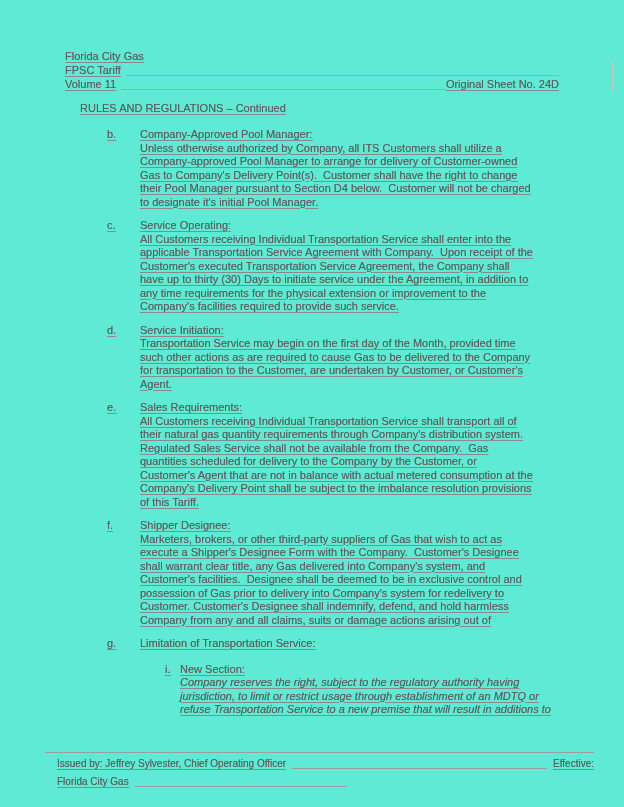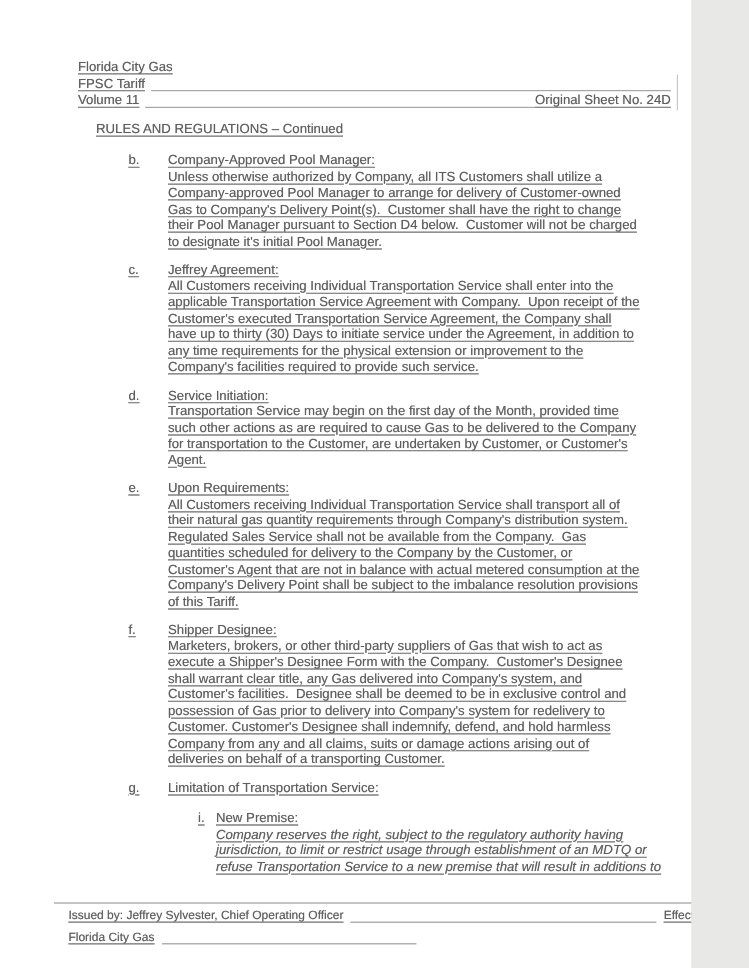--- a/index.html
+++ b/index.html
@@ -1,19 +1,19 @@
 <!DOCTYPE html>
 <html><head>
 <meta charset="utf-8">
 <style>
   html,body{margin:0;padding:0;background:#e8e8e6;}
   .page{
     position:relative;
-    width:576px;height:807px;
-    background:#ffffff;
+    width:624px;height:807px;
+    background:#5eead4;
     font-family:"Liberation Sans", sans-serif;
     color:#5e5e5e;
     overflow:hidden;
     text-shadow:0 0 0.6px rgba(95,95,95,0.65);
   }
   .u{text-decoration:underline;text-decoration-color:#8a8a8a;text-underline-offset:2px;}
   
   .header{position:absolute;left:65px;top:49px;width:494px;font-size:11px;}
   .h-row{display:flex;align-items:flex-end;height:14px;line-height:13px;}
   .fill{flex:1;border-bottom:1px solid #a6a6a6;margin:0 0 1px 5px;}
@@ -69,21 +69,21 @@
         </div>
         <div class="line u">Unless otherwise authorized by Company, all ITS Customers shall utilize a</div>
         <div class="line u">Company-approved Pool Manager to arrange for delivery of Customer-owned</div>
         <div class="line u">Gas to Company's Delivery Point(s).  Customer shall have the right to change</div>
         <div class="line u">their Pool Manager pursuant to Section D4 below.  Customer will not be charged</div>
         <div class="line u">to designate it's initial Pool Manager.</div>
       </div>
       <div class="section">
         <div class="row">
           <span class="letter u">c.</span>
-          <span class="u">Jeffrey Agreement:</span>
+          <span class="u">Service Operating:</span>
         </div>
         <div class="line u">All Customers receiving Individual Transportation Service shall enter into the</div>
         <div class="line u">applicable Transportation Service Agreement with Company.  Upon receipt of the</div>
         <div class="line u">Customer's executed Transportation Service Agreement, the Company shall</div>
         <div class="line u">have up to thirty (30) Days to initiate service under the Agreement, in addition to</div>
         <div class="line u">any time requirements for the physical extension or improvement to the</div>
         <div class="line u">Company's facilities required to provide such service.</div>
       </div>
       <div class="section">
         <div class="row">
@@ -91,21 +91,21 @@
           <span class="u">Service Initiation:</span>
         </div>
         <div class="line u">Transportation Service may begin on the first day of the Month, provided time</div>
         <div class="line u">such other actions as are required to cause Gas to be delivered to the Company</div>
         <div class="line u">for transportation to the Customer, are undertaken by Customer, or Customer's</div>
         <div class="line u">Agent.</div>
       </div>
       <div class="section">
         <div class="row">
           <span class="letter u">e.</span>
-          <span class="u">Upon Requirements:</span>
+          <span class="u">Sales Requirements:</span>
         </div>
         <div class="line u">All Customers receiving Individual Transportation Service shall transport all of</div>
         <div class="line u">their natural gas quantity requirements through Company's distribution system.</div>
         <div class="line u">Regulated Sales Service shall not be available from the Company.  Gas</div>
         <div class="line u">quantities scheduled for delivery to the Company by the Customer, or</div>
         <div class="line u">Customer's Agent that are not in balance with actual metered consumption at the</div>
         <div class="line u">Company's Delivery Point shall be subject to the imbalance resolution provisions</div>
         <div class="line u">of this Tariff.</div>
       </div>
       <div class="section">
@@ -113,31 +113,30 @@
           <span class="letter u">f.</span>
           <span class="u">Shipper Designee:</span>
         </div>
         <div class="line u">Marketers, brokers, or other third-party suppliers of Gas that wish to act as</div>
         <div class="line u">execute a Shipper's Designee Form with the Company.  Customer's Designee</div>
         <div class="line u">shall warrant clear title, any Gas delivered into Company's system, and</div>
         <div class="line u">Customer's facilities.  Designee shall be deemed to be in exclusive control and</div>
         <div class="line u">possession of Gas prior to delivery into Company's system for redelivery to</div>
         <div class="line u">Customer. Customer's Designee shall indemnify, defend, and hold harmless</div>
         <div class="line u">Company from any and all claims, suits or damage actions arising out of</div>
-        <div class="line u">deliveries on behalf of a transporting Customer.</div>
       </div>
       <div class="section">
         <div class="row">
           <span class="letter u">g.</span>
           <span class="u">Limitation of Transportation Service:</span>
         </div>
         <div class="sub">
           <div class="row">
             <span class="letter u">i.</span>
-            <span class="u">New Premise:</span>
+            <span class="u">New Section:</span>
           </div>
           <div class="line u">Company reserves the right, subject to the regulatory authority having</div>
           <div class="line u">jurisdiction, to limit or restrict usage through establishment of an MDTQ or</div>
           <div class="line u">refuse Transportation Service to a new premise that will result in additions to</div>
         </div>
       </div>
     </div>
 
   <div class="footer">
     <div class="footer-rule"></div>

